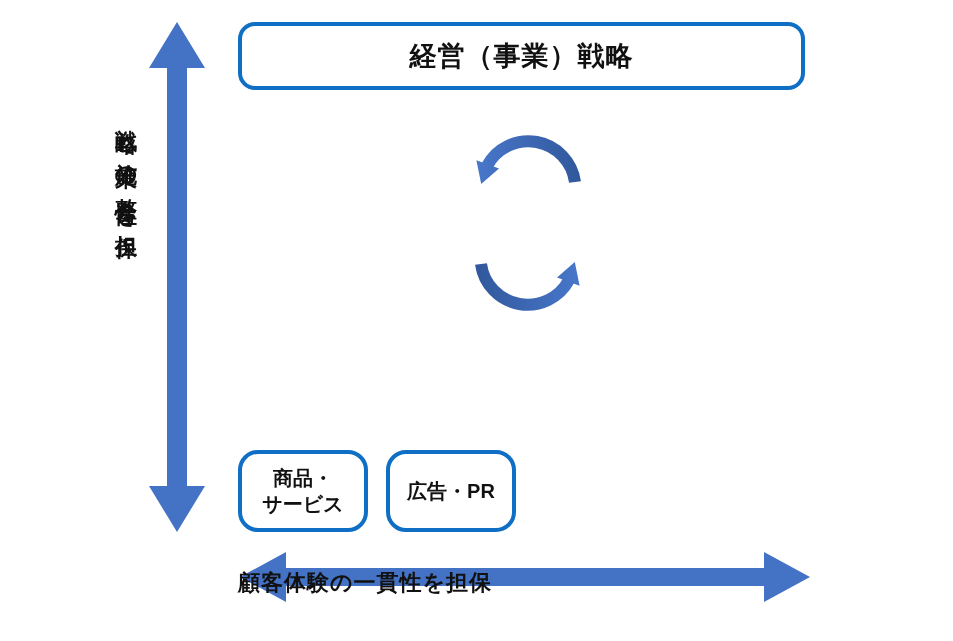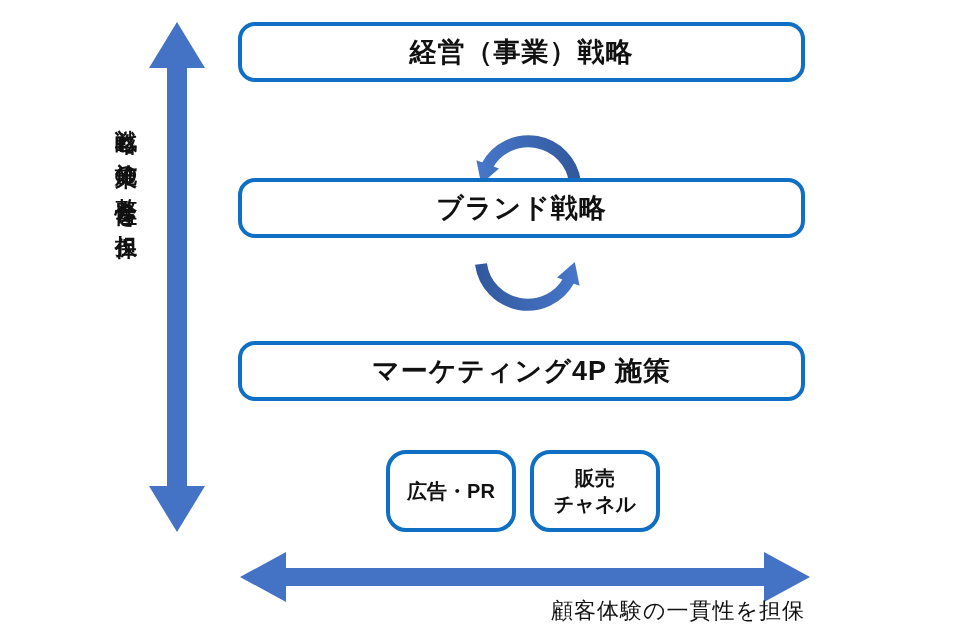--- a/index.html
+++ b/index.html
@@ -7,32 +7,32 @@
     position:relative;width:953px;height:641px;background:#fff;overflow:hidden;
     font-family:"Liberation Sans","DejaVu Sans",sans-serif;color:#111;
   }
   .box{
     position:absolute;box-sizing:border-box;
     border:4px solid var(--box-border,#0F6FC5);
     border-radius:17px;background:#fff;
     display:flex;align-items:center;justify-content:center;
     text-align:center;font-weight:bold;
   }
-  .big-box{left:238px;width:567px;height:60px;font-size:27px;letter-spacing:1px;text-align:center;}
+  .big-box{left:238px;width:567px;height:68px;font-size:27px;letter-spacing:1px;text-align:center;}
   .small-box{top:450px;width:130px;height:82px;font-size:20px;line-height:1.3;border-radius:20px;}
   .small-box .lines{display:flex;flex-direction:column;align-items:center;justify-content:center;}
   .left-label{
     position:absolute;left:104px;top:112px;height:290px;width:44px;
     writing-mode:vertical-rl;text-orientation:mixed;
     font-weight:bold;font-size:22px;letter-spacing:3px;
     display:flex;align-items:center;justify-content:flex-start;
   }
   .bottom-label{
-    position:absolute;left:238px;top:596px;width:567px;
-    text-align:right;font-weight:normal;font-size:22px;letter-spacing:1px;
+    position:absolute;left:238px;top:568px;width:567px;
+    text-align:left;font-weight:bold;font-size:22px;letter-spacing:1px;
   }
   .abs{position:absolute;}
 </style>
 </head>
 <body>
 
 <div class="canvas">
 
   <svg class="abs" style="left:148px;top:22px" width="58" height="510" viewBox="0 0 58 510">
     <polygon points="29,0 57,46 39,46 39,464 57,464 29,510 1,464 19,464 19,46 1,46" fill="#4472C4"></polygon>
@@ -48,50 +48,44 @@
     <defs>
       <linearGradient id="g1" gradientUnits="userSpaceOnUse" x1="0" y1="0" x2="130" y2="0">
         <stop offset="0" stop-color="#4B7BD0"></stop>
         <stop offset="1" stop-color="#2E5496"></stop>
       </linearGradient>
     </defs>
     <path d="M 112 76 A 47 47 0 0 0 24 60" fill="none" stroke="url(#g1)" stroke-width="12"></path>
     <polygon points="36,62.5 13.4,54.3 18.2,78.0" fill="url(#g1)"></polygon>
   </svg>
 
-  <div class="box big-box" style="top:178px">
-    <span>ブランド戦略</span>
-  </div>
 
   <svg class="abs" style="left:463px;top:260px" width="130" height="80" viewBox="0 0 130 80">
     <defs>
       <linearGradient id="g2" gradientUnits="userSpaceOnUse" x1="0" y1="0" x2="130" y2="0">
         <stop offset="0" stop-color="#4B7BD0"></stop>
         <stop offset="1" stop-color="#2E5496"></stop>
       </linearGradient>
     </defs>
     <g transform="rotate(180 65 40)">
       <path d="M 112 76 A 47 47 0 0 0 24 60" fill="none" stroke="url(#g2)" stroke-width="12"></path>
       <polygon points="36,62.5 13.4,54.3 18.2,78.0" fill="url(#g2)"></polygon>
     </g>
   </svg>
 
-  <div class="box big-box" style="top:341px">
-    <span>マーケティング4P 施策</span>
+
+  <div class="box small-box" style="left:238px">
+    <span class="lines">
+      <span>商品・</span>
+      <span>サービス</span>
+    </span>
   </div>
-
   <div class="box small-box" style="left:386px">
     <span class="lines">
       <span>広告・PR</span>
-    </span>
-  </div>
-  <div class="box small-box" style="left:530px">
-    <span class="lines">
-      <span>販売</span>
-      <span>チャネル</span>
     </span>
   </div>
 
   <svg class="abs" style="left:240px;top:551px" width="570" height="52" viewBox="0 0 570 52">
     <polygon points="0,26 46,1 46,17 524,17 524,1 570,26 524,51 524,35 46,35 46,51" fill="#4472C4"></polygon>
   </svg>
 
   <div class="bottom-label">顧客体験の一貫性を担保</div>
 
 </div>

